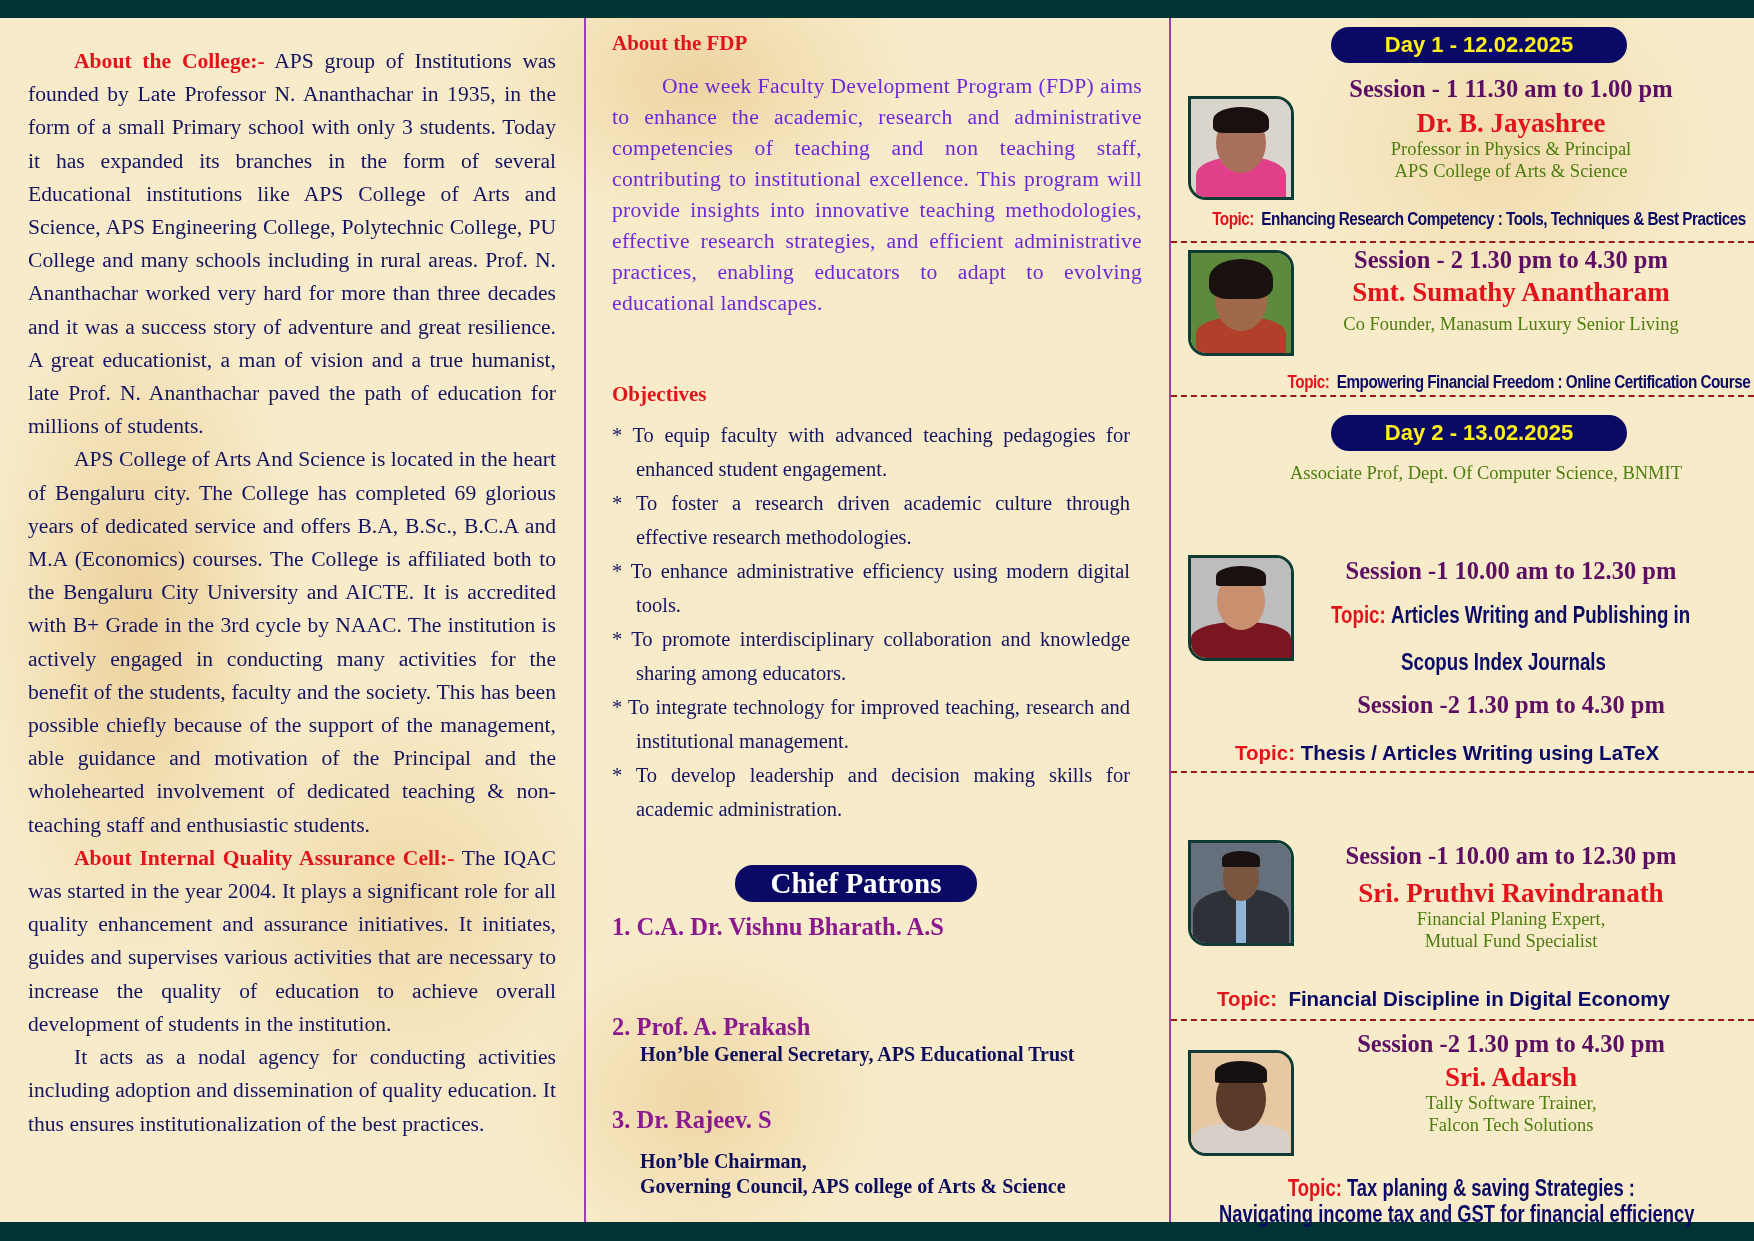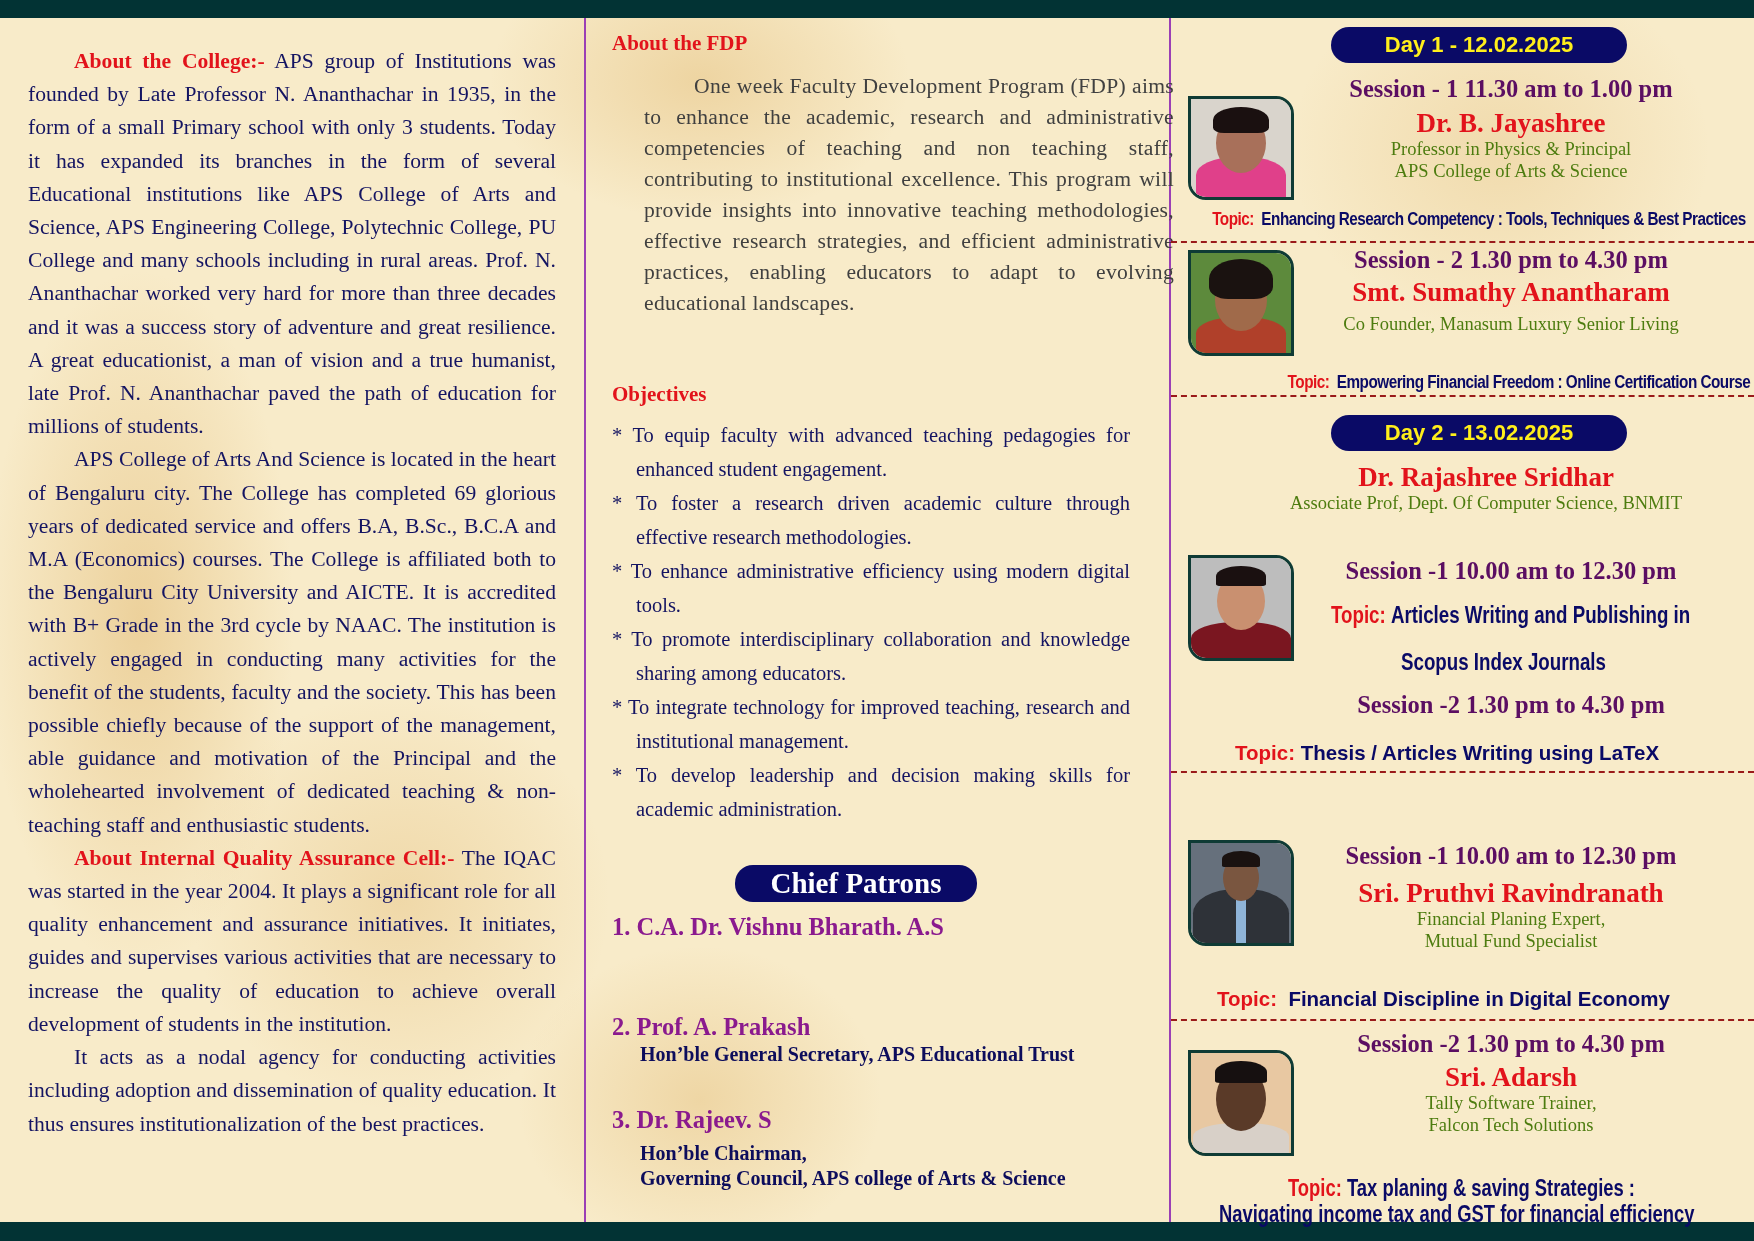--- a/index.html
+++ b/index.html
@@ -30,21 +30,21 @@
     font-size: 21.6px; line-height: 33.2px; text-align: justify;
     text-indent: 46px; color: #141462;
   }
   .para .lead { color: #e2131b; font-weight: bold; }
   .p1 { position: absolute; top: 27px; left: 0; width: 528px; }
 
   
   .h-red { color: #e2131b; font-weight: bold; font-size: 21px; }
   .fdp-title { position: absolute; top: 13px; left: 0; }
   .fdp-body { position: absolute; top: 53px; left: 0; width: 530px;
-    font-size: 21.6px; line-height: 31px; text-align: justify; text-indent: 50px; color: #404040; letter-spacing: 0.3px; margin-left: 32px; }
+    font-size: 21.6px; line-height: 31px; text-align: justify; text-indent: 50px; color: #6d28d9; letter-spacing: 0.3px; }
   .obj-title { position: absolute; top: 364px; left: 0; }
   .obj-list { position: absolute; top: 400px; left: 0; width: 518px; list-style: none; }
   .obj-list li { font-size: 20.5px; line-height: 34px; text-align: justify; color: #141462;
     padding-left: 24px; text-indent: -24px; }
   .patrons-pill { position: absolute; top: 847px; left: 123px; width: 242px; height: 37px;
     background: #0a0a66; border-radius: 18px; color: #fff; font-weight: bold;
     font-size: 29px; text-align: center; line-height: 36px; }
   .patron { position: absolute; left: 0; width: 530px; }
   .patron .pname { color: #8a1a8e; font-weight: bold; font-size: 24.5px; line-height: 30px; }
   .patron .prole { color: #0d0d5c; font-weight: bold; font-size: 20px; line-height: 25px; padding-left: 28px; }
@@ -102,21 +102,21 @@
 
   <div class="patron" style="top:894px">
     <div class="pname">1. C.A. Dr. Vishnu Bharath. A.S</div>
   </div>
   <div class="patron" style="top:994px">
     <div class="pname">2. Prof. A. Prakash</div>
     <div class="prole">Hon’ble General Secretary, APS Educational Trust</div>
   </div>
   <div class="patron" style="top:1087px">
     <div class="pname">3. Dr. Rajeev. S</div>
-    <div class="prole" style="margin-top:6px">Hon’ble Chairman,</div>
+    <div class="prole" style="margin-top:14px">Hon’ble Chairman,</div>
     <div class="prole">Governing Council, APS college of Arts &amp; Science</div>
   </div>
 </section>
 
 <section class="col col3">
 
   <div class="day-pill" style="top:9px">Day 1  - 12.02.2025</div>
 
   <div class="photo" style="top:78px;height:104px">
     <div class="ph-bg" style="background:#d9d4cc">
@@ -144,21 +144,20 @@
   <div class="center-block" style="top:227px">
     <div class="session">Session - 2  1.30 pm to 4.30 pm</div>
     <div class="speaker" style="margin-top:2px">Smt. Sumathy Anantharam</div>
     <div class="desig" style="margin-top:6px">Co Founder, Manasum Luxury Senior Living</div>
   </div>
   <div class="topic narrow" style="top:354px;right:4px"><span class="tlabel">Topic:</span>&nbsp;&nbsp;<span>Empowering Financial Freedom : Online Certification Course</span></div>
   <div class="dash" style="top:377px"></div>
 
   <div class="day-pill" style="top:397px">Day 2  -  13.02.2025</div>
   <div class="center-block" style="top:444px;left:60px;width:510px">
-    <div class="speaker">Dr. Rajashree Sridhar</div>
     <div class="desig">Associate Prof, Dept. Of Computer Science, BNMIT</div>
   </div>
   <div class="photo" style="top:537px;height:106px">
     <div class="ph-bg" style="background:#bdbdbd">
       <div class="body" style="width:100px;height:36px;background:#7a1620"></div>
       <div class="head" style="top:14px;width:48px;height:58px;background:#c99070"></div>
       <div class="head" style="top:8px;width:50px;height:20px;background:#1a1010;border-radius:50% 50% 10% 10%"></div>
     </div>
   </div>
   <div class="center-block" style="top:538px">

